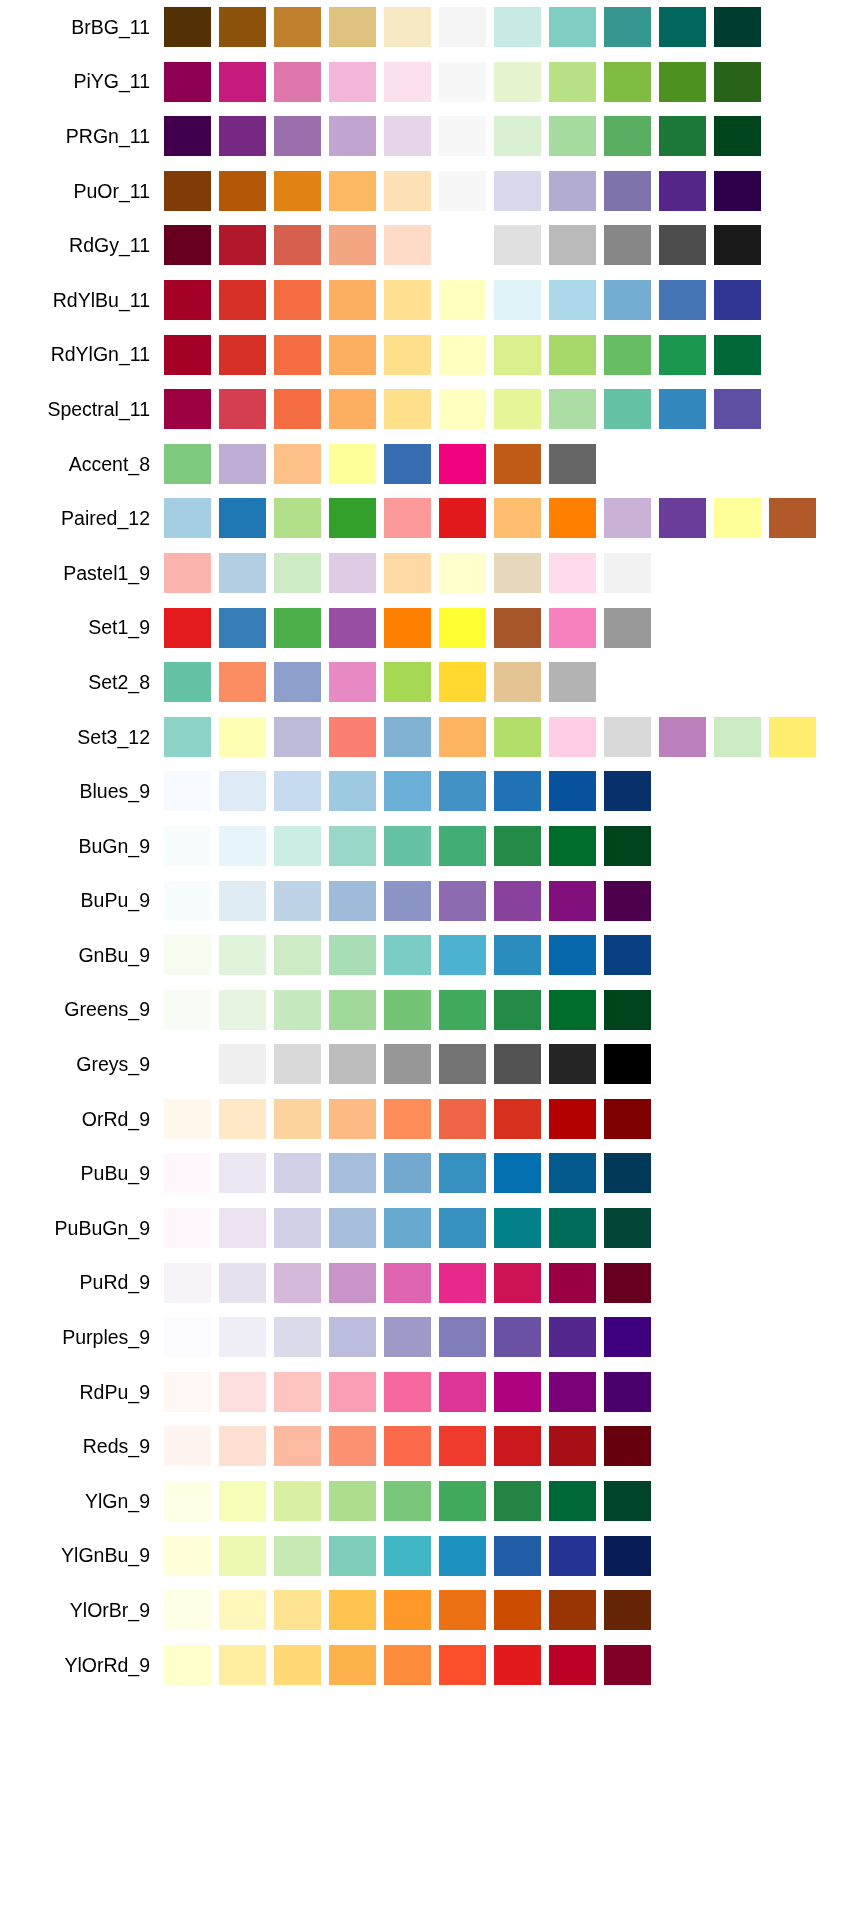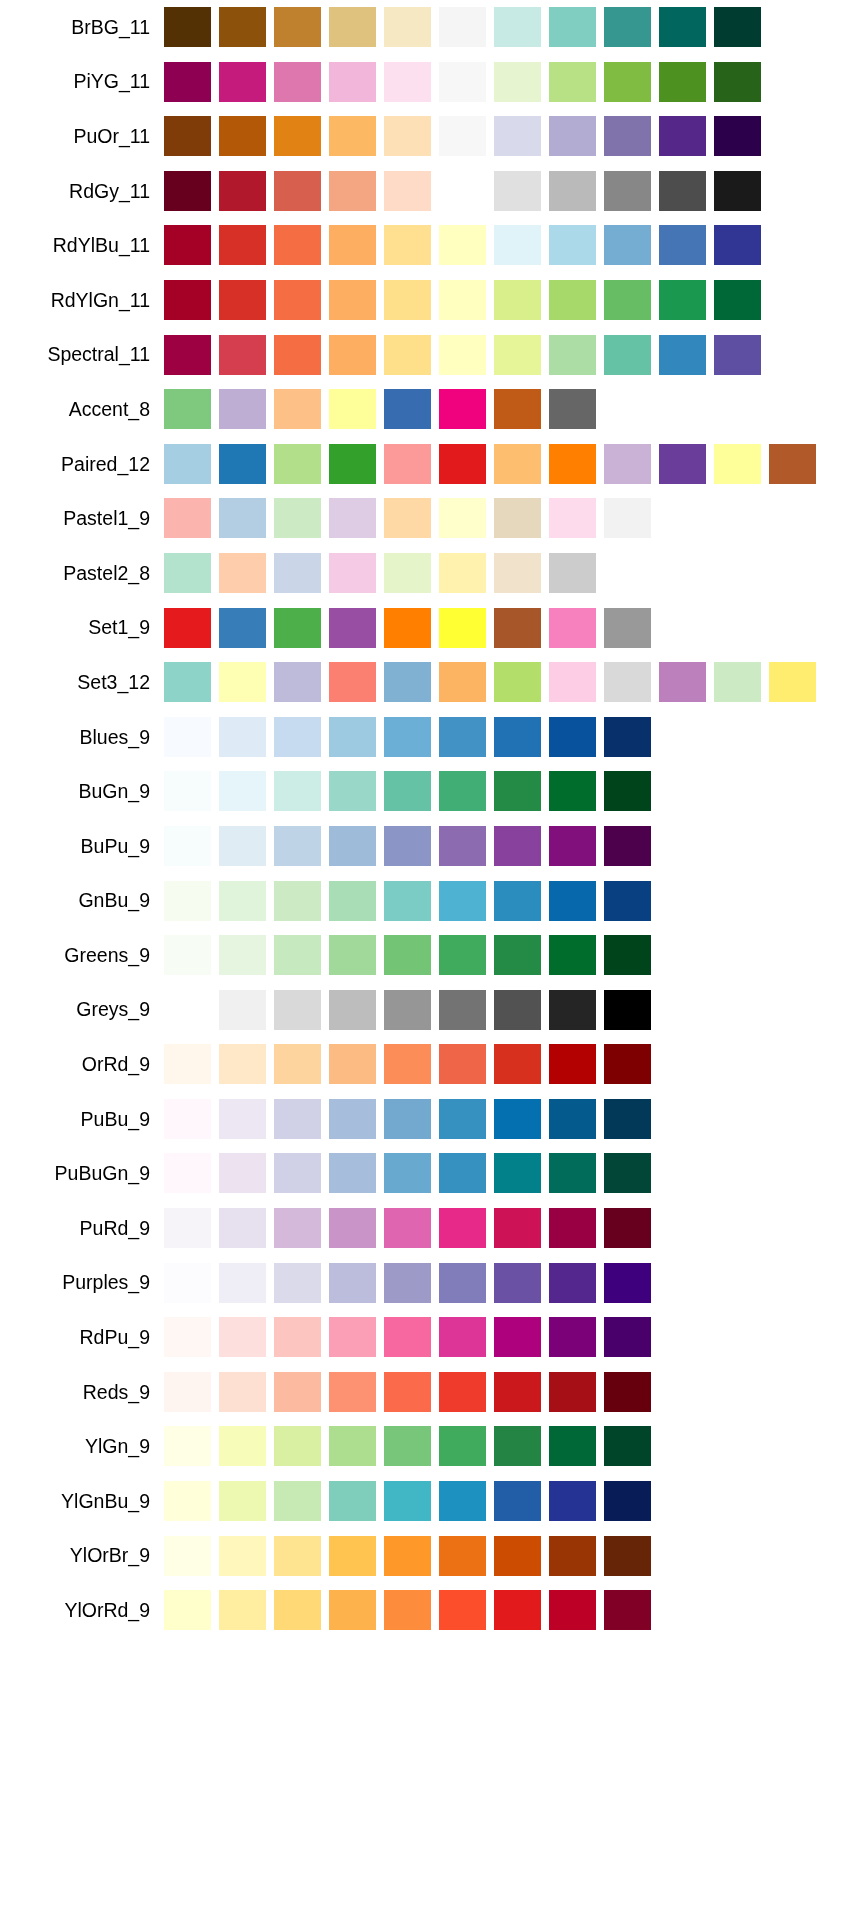--- a/index.html
+++ b/index.html
@@ -77,20 +77,36 @@
         <div class="swatch" style="left: 55px; width: 47px; height: 40px; background: rgb(197, 27, 125);"></div>
         <div class="swatch" style="left: 110px; width: 47px; height: 40px; background: rgb(222, 119, 174);"></div>
         <div class="swatch" style="left: 165px; width: 47px; height: 40px; background: rgb(241, 182, 218);"></div>
         <div class="swatch" style="left: 220px; width: 47px; height: 40px; background: rgb(253, 224, 239);"></div>
         <div class="swatch" style="left: 275px; width: 47px; height: 40px; background: rgb(247, 247, 247);"></div>
         <div class="swatch" style="left: 330px; width: 47px; height: 40px; background: rgb(230, 245, 208);"></div>
         <div class="swatch" style="left: 385px; width: 47px; height: 40px; background: rgb(184, 225, 134);"></div>
         <div class="swatch" style="left: 440px; width: 47px; height: 40px; background: rgb(127, 188, 65);"></div>
         <div class="swatch" style="left: 495px; width: 47px; height: 40px; background: rgb(77, 146, 33);"></div>
         <div class="swatch" style="left: 550px; width: 47px; height: 40px; background: rgb(39, 100, 25);"></div>
+      </div>
+    </div>
+    <div class="palette-row">
+      <div class="row-label">PRGn_11</div>
+      <div class="swatch-strip">
+        <div class="swatch" style="left: 0px; width: 47px; height: 40px; background: rgb(64, 0, 75);"></div>
+        <div class="swatch" style="left: 55px; width: 47px; height: 40px; background: rgb(118, 42, 131);"></div>
+        <div class="swatch" style="left: 110px; width: 47px; height: 40px; background: rgb(153, 112, 171);"></div>
+        <div class="swatch" style="left: 165px; width: 47px; height: 40px; background: rgb(194, 165, 207);"></div>
+        <div class="swatch" style="left: 220px; width: 47px; height: 40px; background: rgb(231, 212, 232);"></div>
+        <div class="swatch" style="left: 275px; width: 47px; height: 40px; background: rgb(247, 247, 247);"></div>
+        <div class="swatch" style="left: 330px; width: 47px; height: 40px; background: rgb(217, 240, 211);"></div>
+        <div class="swatch" style="left: 385px; width: 47px; height: 40px; background: rgb(166, 219, 160);"></div>
+        <div class="swatch" style="left: 440px; width: 47px; height: 40px; background: rgb(90, 174, 97);"></div>
+        <div class="swatch" style="left: 495px; width: 47px; height: 40px; background: rgb(27, 120, 55);"></div>
+        <div class="swatch" style="left: 550px; width: 47px; height: 40px; background: rgb(0, 68, 27);"></div>
       </div>
     </div>
     <div class="palette-row">
       <div class="row-label">PuOr_11</div>
       <div class="swatch-strip">
         <div class="swatch" style="left: 0px; width: 47px; height: 40px; background: rgb(127, 59, 8);"></div>
         <div class="swatch" style="left: 55px; width: 47px; height: 40px; background: rgb(179, 88, 6);"></div>
         <div class="swatch" style="left: 110px; width: 47px; height: 40px; background: rgb(224, 130, 20);"></div>
         <div class="swatch" style="left: 165px; width: 47px; height: 40px; background: rgb(253, 184, 99);"></div>
         <div class="swatch" style="left: 220px; width: 47px; height: 40px; background: rgb(254, 224, 182);"></div>
@@ -204,44 +220,44 @@
         <div class="swatch" style="left: 110px; width: 47px; height: 40px; background: rgb(204, 235, 197);"></div>
         <div class="swatch" style="left: 165px; width: 47px; height: 40px; background: rgb(222, 203, 228);"></div>
         <div class="swatch" style="left: 220px; width: 47px; height: 40px; background: rgb(254, 217, 166);"></div>
         <div class="swatch" style="left: 275px; width: 47px; height: 40px; background: rgb(255, 255, 204);"></div>
         <div class="swatch" style="left: 330px; width: 47px; height: 40px; background: rgb(229, 216, 189);"></div>
         <div class="swatch" style="left: 385px; width: 47px; height: 40px; background: rgb(253, 218, 236);"></div>
         <div class="swatch" style="left: 440px; width: 47px; height: 40px; background: rgb(242, 242, 242);"></div>
       </div>
     </div>
     <div class="palette-row">
-      <div class="row-label">Pastel2_8</div>
-      <div class="swatch-strip">
-        <div class="swatch" style="left: 0px; width: 47px; height: 40px; background: rgb(179, 226, 205);"></div>
-        <div class="swatch" style="left: 55px; width: 47px; height: 40px; background: rgb(253, 205, 172);"></div>
-        <div class="swatch" style="left: 110px; width: 47px; height: 40px; background: rgb(203, 213, 232);"></div>
-        <div class="swatch" style="left: 165px; width: 47px; height: 40px; background: rgb(244, 202, 228);"></div>
-        <div class="swatch" style="left: 220px; width: 47px; height: 40px; background: rgb(230, 245, 201);"></div>
-        <div class="swatch" style="left: 275px; width: 47px; height: 40px; background: rgb(255, 242, 174);"></div>
-        <div class="swatch" style="left: 330px; width: 47px; height: 40px; background: rgb(241, 226, 204);"></div>
-        <div class="swatch" style="left: 385px; width: 47px; height: 40px; background: rgb(204, 204, 204);"></div>
-      </div>
-    </div>
-    <div class="palette-row">
       <div class="row-label">Set1_9</div>
       <div class="swatch-strip">
         <div class="swatch" style="left: 0px; width: 47px; height: 40px; background: rgb(228, 26, 28);"></div>
         <div class="swatch" style="left: 55px; width: 47px; height: 40px; background: rgb(55, 126, 184);"></div>
         <div class="swatch" style="left: 110px; width: 47px; height: 40px; background: rgb(77, 175, 74);"></div>
         <div class="swatch" style="left: 165px; width: 47px; height: 40px; background: rgb(152, 78, 163);"></div>
         <div class="swatch" style="left: 220px; width: 47px; height: 40px; background: rgb(255, 127, 0);"></div>
         <div class="swatch" style="left: 275px; width: 47px; height: 40px; background: rgb(255, 255, 51);"></div>
         <div class="swatch" style="left: 330px; width: 47px; height: 40px; background: rgb(166, 86, 40);"></div>
         <div class="swatch" style="left: 385px; width: 47px; height: 40px; background: rgb(247, 129, 191);"></div>
         <div class="swatch" style="left: 440px; width: 47px; height: 40px; background: rgb(153, 153, 153);"></div>
+      </div>
+    </div>
+    <div class="palette-row">
+      <div class="row-label">Set2_8</div>
+      <div class="swatch-strip">
+        <div class="swatch" style="left: 0px; width: 47px; height: 40px; background: rgb(102, 194, 165);"></div>
+        <div class="swatch" style="left: 55px; width: 47px; height: 40px; background: rgb(252, 141, 98);"></div>
+        <div class="swatch" style="left: 110px; width: 47px; height: 40px; background: rgb(141, 160, 203);"></div>
+        <div class="swatch" style="left: 165px; width: 47px; height: 40px; background: rgb(231, 138, 195);"></div>
+        <div class="swatch" style="left: 220px; width: 47px; height: 40px; background: rgb(166, 216, 84);"></div>
+        <div class="swatch" style="left: 275px; width: 47px; height: 40px; background: rgb(255, 217, 47);"></div>
+        <div class="swatch" style="left: 330px; width: 47px; height: 40px; background: rgb(229, 196, 148);"></div>
+        <div class="swatch" style="left: 385px; width: 47px; height: 40px; background: rgb(179, 179, 179);"></div>
       </div>
     </div>
     <div class="palette-row">
       <div class="row-label">Set3_12</div>
       <div class="swatch-strip">
         <div class="swatch" style="left: 0px; width: 47px; height: 40px; background: rgb(141, 211, 199);"></div>
         <div class="swatch" style="left: 55px; width: 47px; height: 40px; background: rgb(255, 255, 179);"></div>
         <div class="swatch" style="left: 110px; width: 47px; height: 40px; background: rgb(190, 186, 218);"></div>
         <div class="swatch" style="left: 165px; width: 47px; height: 40px; background: rgb(251, 128, 114);"></div>
         <div class="swatch" style="left: 220px; width: 47px; height: 40px; background: rgb(128, 177, 211);"></div>

